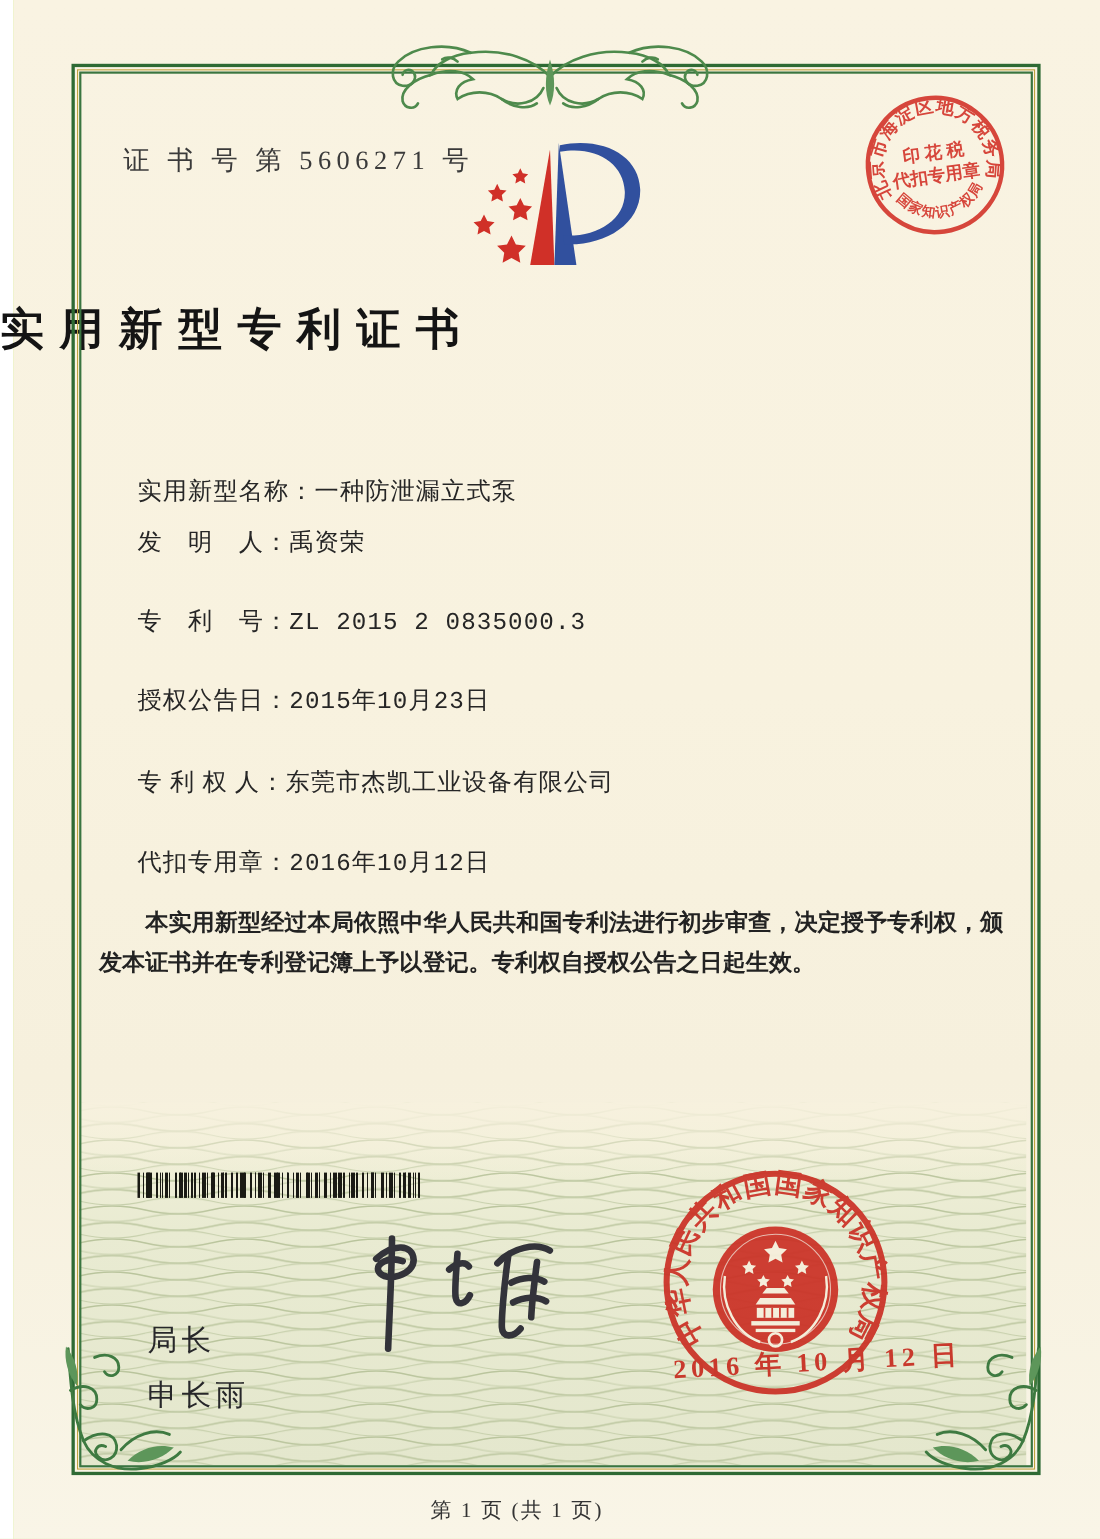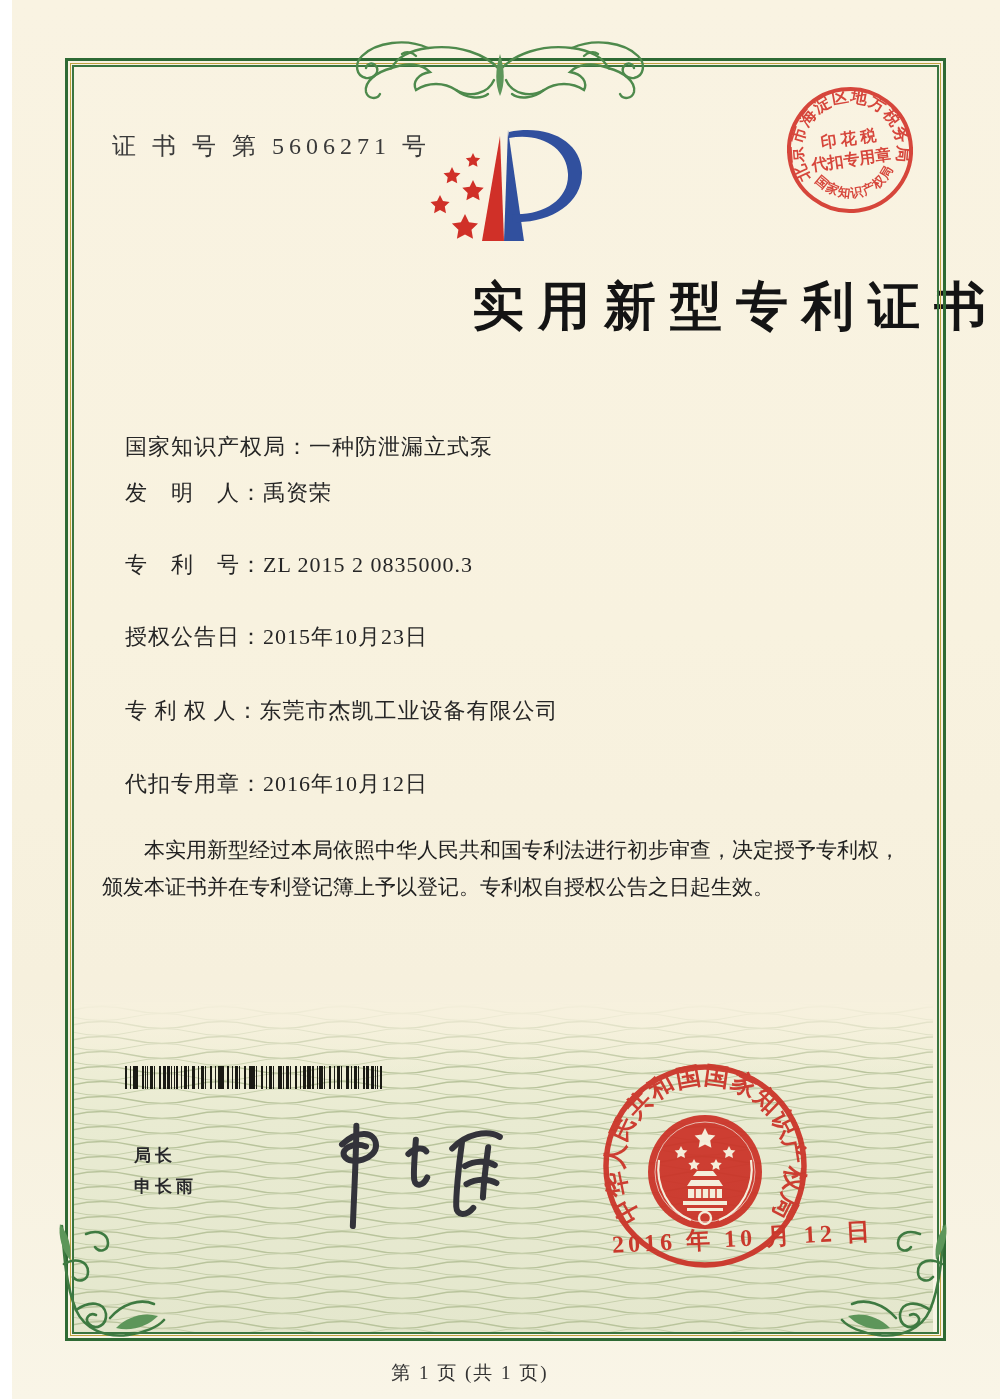--- a/index.html
+++ b/index.html
@@ -12,34 +12,34 @@
   .frame-outer{position:absolute;left:65px;top:58px;width:875px;height:1277px;border:3px solid #2e6a34;}
   .frame-mid{position:absolute;inset:2px;border:1px solid #bfa23f;}
   .frame-inner{position:absolute;inset:1px;border:2px solid #3a7540;}
   
   #wave-band{position:absolute;left:72px;top:1002px;width:861px;height:330px;
       background:linear-gradient(180deg,#f4f1da 0%,#e9ebd2 35%,#e4e7cd 100%);}
   #wave-band svg{position:absolute;inset:0;}
   #wave-fade{position:absolute;left:0;top:0;width:100%;height:70px;
       background:linear-gradient(180deg,#f7f1de 0%,rgba(247,241,222,0) 100%);}
   .cert-number{position:absolute;left:112px;top:130px;font-size:24px;letter-spacing:5px;color:#3a3a3a;}
-  .cert-title{position:absolute;left:0;right:0;top:272px;text-align:right;
-      font-size:52px;font-weight:700;letter-spacing:14px;color:#141414;}
+  .cert-title{position:absolute;left:0;right:0;top:272px;text-align:left;
+      font-size:40px;font-weight:700;letter-spacing:14px;color:#141414;}
   .field-row{position:absolute;left:125px;font-size:22px;color:#262626;letter-spacing:1px;white-space:nowrap;}
   .field-label{color:#262626;}
-  .field-value{color:#262626;}
+  .field-value{color:#262626;font-family:Liberation Mono, monospace;}
   .body-text{position:absolute;left:90px;width:822px;top:820px;font-size:21px;line-height:1.76;
       color:#222;text-align:justify;}
-  .body-text p{margin:12px;text-indent:2em;}
+  .body-text p{margin:0;text-indent:2em;font-weight:bold;}
   .barcode{position:absolute;left:125px;top:1066px;width:258px;height:23px;
       background:
        repeating-linear-gradient(90deg,#1a1a14 0 2px,rgba(0,0,0,0) 2px 5px,#1a1a14 5px 6px,rgba(0,0,0,0) 6px 8px,#1a1a14 8px 11px,rgba(0,0,0,0) 11px 12px,#1a1a14 12px 13px,rgba(0,0,0,0) 13px 17px),
        repeating-linear-gradient(90deg,rgba(0,0,0,0) 0 9px,#1a1a14 9px 12px,rgba(0,0,0,0) 12px 20px,#1a1a14 20px 21px,rgba(0,0,0,0) 21px 29px);}
-  .director{position:absolute;left:134px;top:1140px;font-size:17px;line-height:1.85;color:#27272a;
-      font-family:"Liberation Sans","DejaVu Sans",sans-serif;letter-spacing:4px;font-weight:bold;}
+  .director{position:absolute;left:134px;top:1194px;font-size:27px;line-height:1.85;color:#27272a;
+      font-family:"Liberation Sans","DejaVu Sans",sans-serif;letter-spacing:4px;}
   #signature{position:absolute;left:285px;top:1112px;}
   #tax-stamp{position:absolute;left:784px;top:84px;transform:rotate(-8deg);opacity:.92;}
   #main-seal{position:absolute;left:599px;top:1060px;opacity:.93;}
   .seal-date{position:absolute;left:612px;top:1222px;font-size:24px;font-weight:700;color:#c9392c;
       letter-spacing:4px;transform:rotate(-3deg);white-space:nowrap;}
   .footer{position:absolute;left:0;right:60px;top:1360px;text-align:center;font-size:19px;color:#333;letter-spacing:2px;}
   #top-ornament{position:absolute;left:328px;top:28px;}
   #corner-left{position:absolute;left:52px;top:1222px;}
   #corner-right{position:absolute;left:836px;top:1222px;}
   .stamp-text{font-family:"Liberation Serif","DejaVu Serif",serif;font-weight:700;}
@@ -96,21 +96,21 @@
     <text class="stamp-text" fill="#d4382e" font-size="12.5" letter-spacing="1">
       <textPath href="#taxBot" startOffset="3">国家知识产权局</textPath>
     </text>
     <text x="66" y="60" text-anchor="middle" class="stamp-text" fill="#d4382e" font-size="16">印 花 税</text>
     <text x="66" y="81" text-anchor="middle" class="stamp-text" fill="#d4382e" font-size="16">代扣专用章</text>
   </svg>
 
   <div class="cert-title">实用新型专利证书</div>
 
   <div class="field-row" style="top:432px">
-    <span class="field-label">国家知识产权局：</span><span class="field-value">一种防泄漏立式泵</span>
+    <span class="field-label">实用新型名称：</span><span class="field-value">一种防泄漏立式泵</span>
   </div>
   <div class="field-row" style="top:478px">
     <span class="field-label">发　明　人：</span><span class="field-value">禹资荣</span>
   </div>
   <div class="field-row" style="top:550px">
     <span class="field-label">专　利　号：</span><span class="field-value">ZL 2015 2 0835000.3</span>
   </div>
   <div class="field-row" style="top:622px">
     <span class="field-label">授权公告日：</span><span class="field-value">2015年10月23日</span>
   </div>

